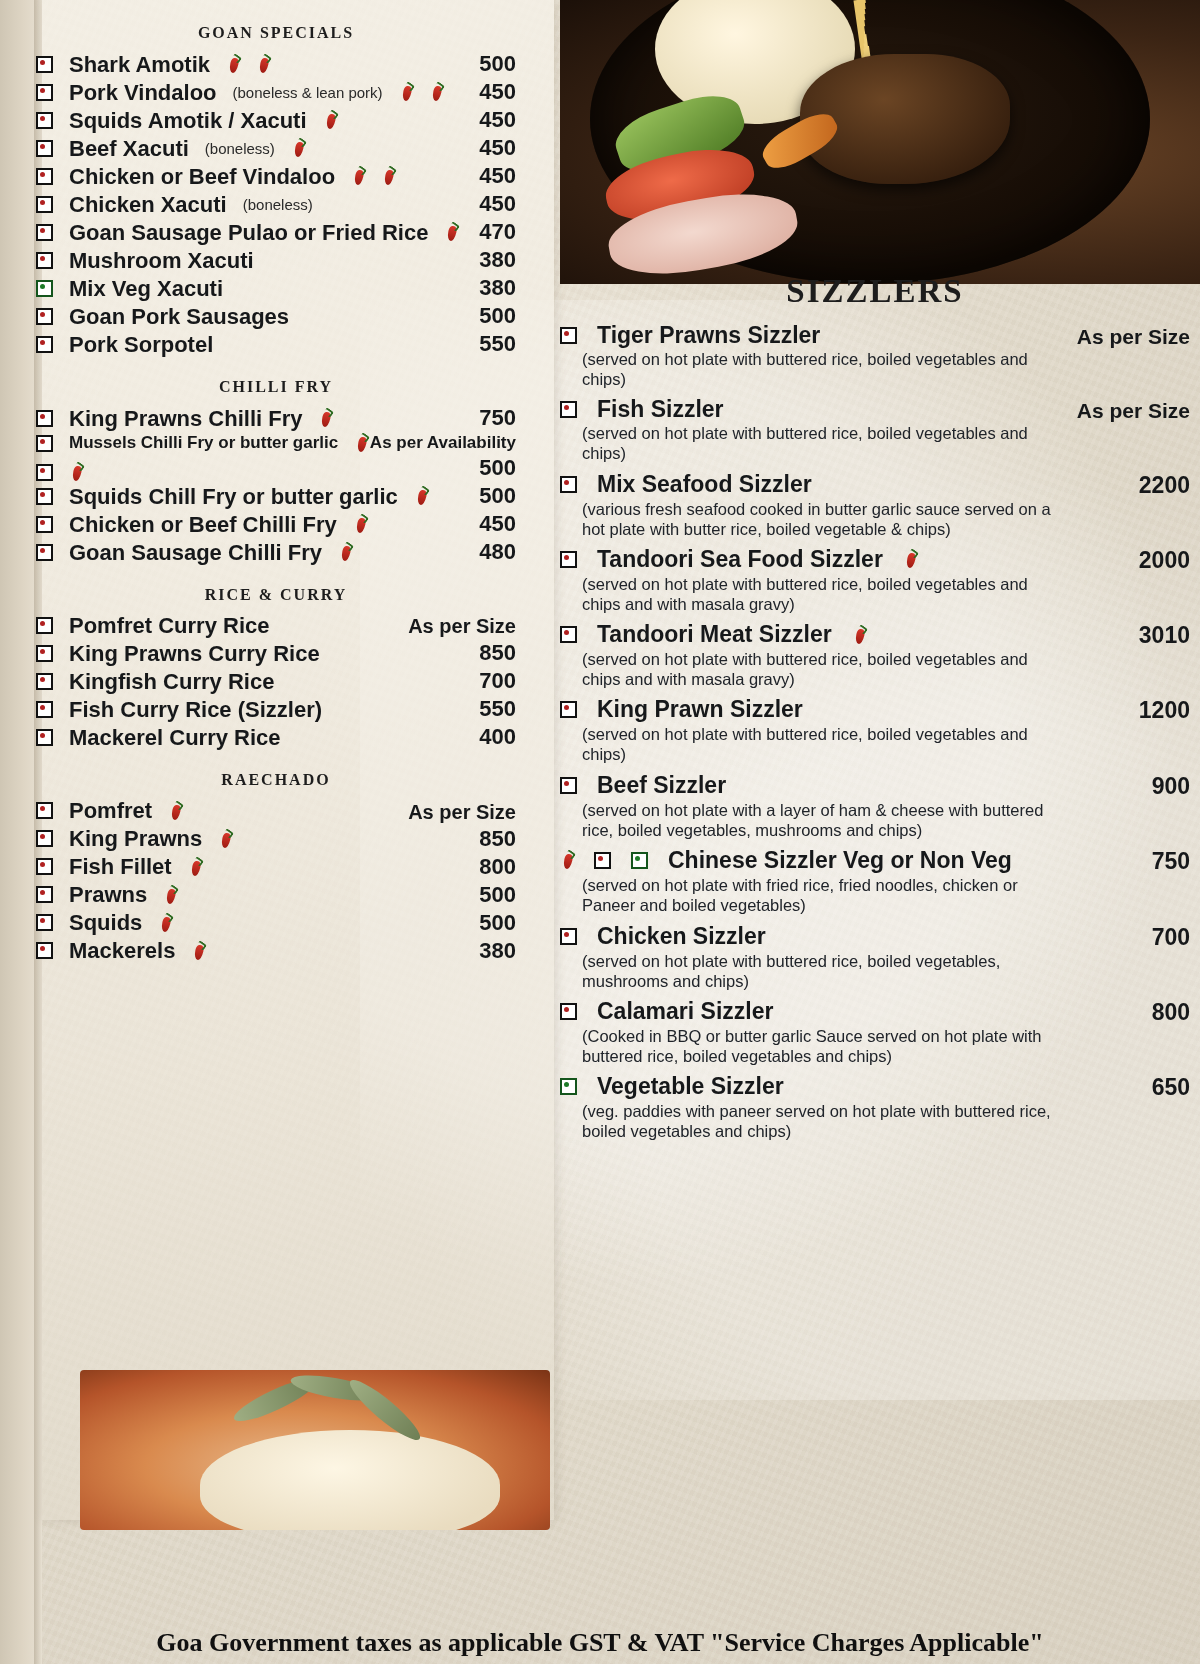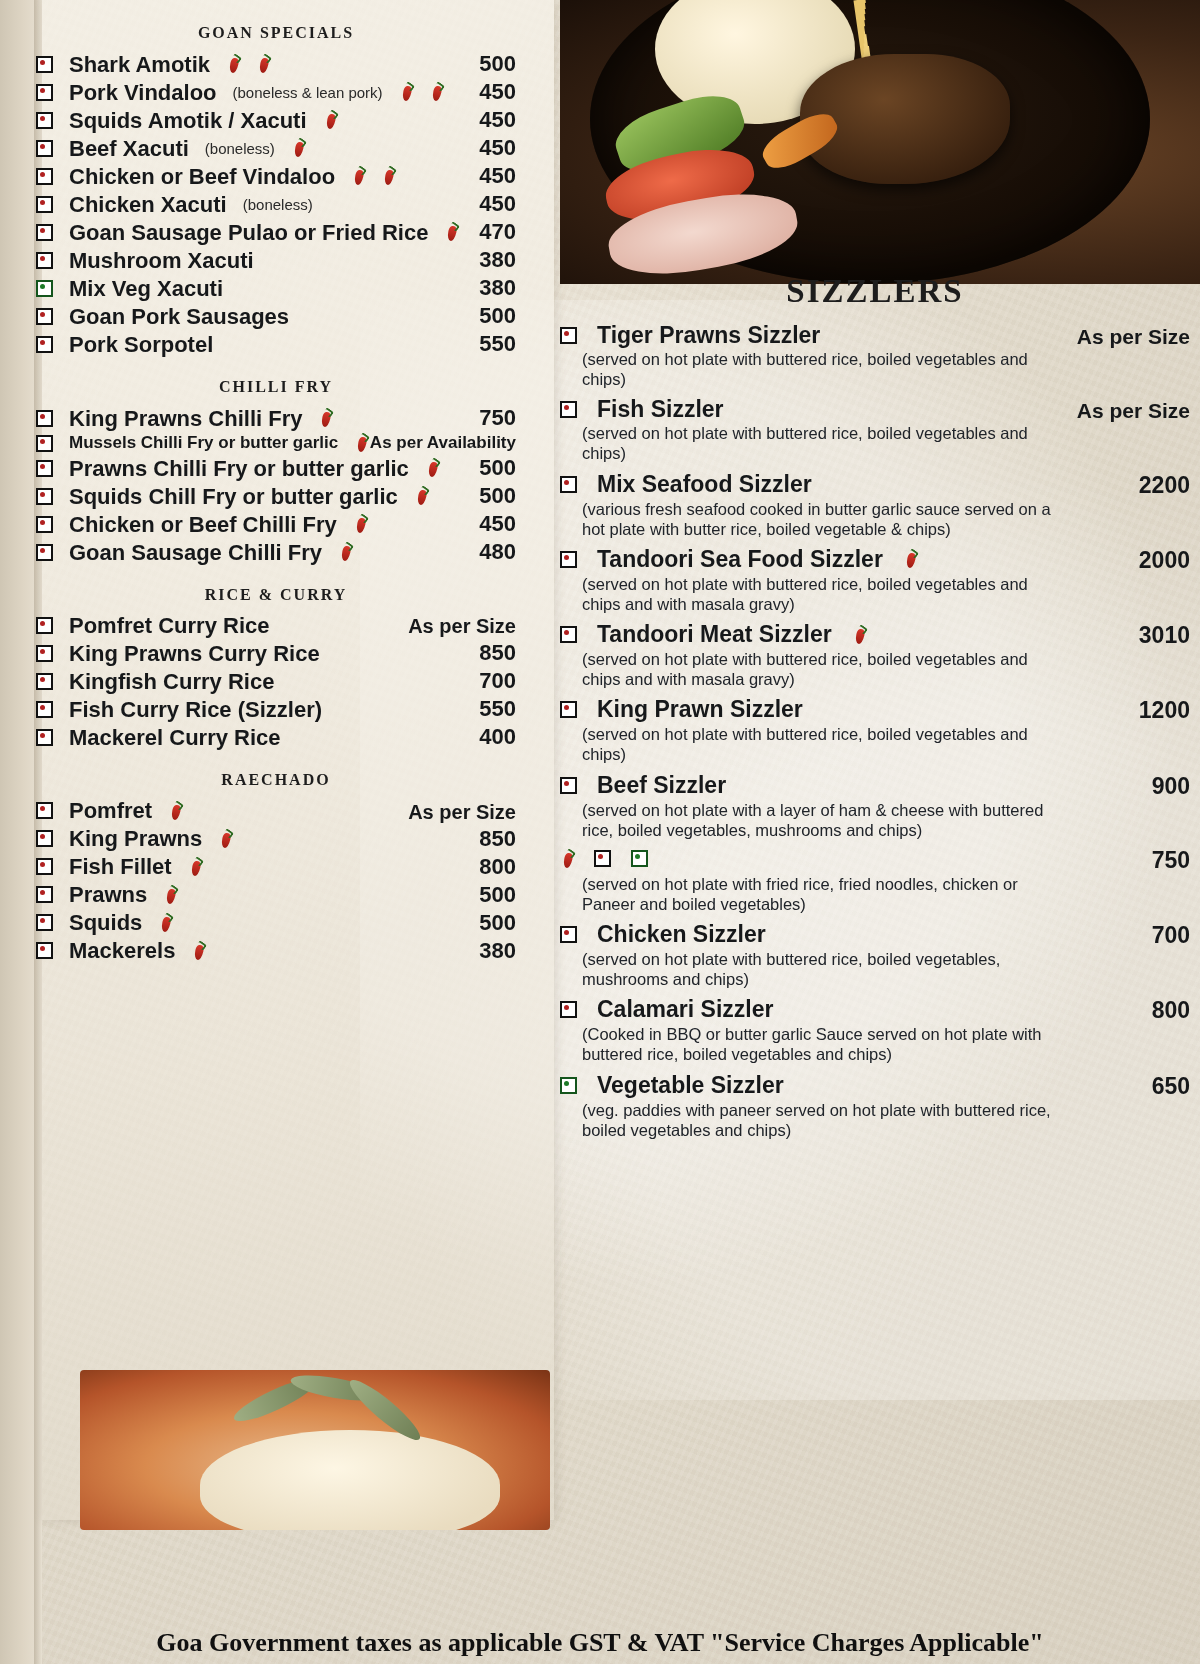--- a/index.html
+++ b/index.html
@@ -303,21 +303,20 @@
           <div class="nm" style="font-size:17px;">
             <span class="dot"></span>
             <span>Mussels Chilli Fry or butter garlic</span>
             <span class="chili"></span>
           </div>
           <div class="pr size" style="font-size:17px;">As per Availability</div>
         </div>
         <div class="row">
           <div class="nm" style="">
             <span class="dot"></span>
-            <span>Prawns Chilli Fry or butter garlic</span>
             <span class="chili"></span>
           </div>
           <div class="pr" style="">500</div>
         </div>
         <div class="row">
           <div class="nm" style="">
             <span class="dot"></span>
             <span>Squids Chill Fry or butter garlic</span>
             <span class="chili"></span>
           </div>
@@ -501,20 +500,21 @@
             <div class="pr">900</div>
           </div>
           <div class="desc">(served on hot plate with a layer of ham &amp; cheese with buttered rice, boiled vegetables, mushrooms and chips)</div>
         </div>
         <div class="r-item">
           <div class="r-row">
             <div class="nm">
               <span class="chili"></span>
               <span class="dot"></span>
               <span class="dot veg"></span>
+              <span>Chinese Sizzler Veg or Non Veg</span>
             </div>
             <div class="pr">750</div>
           </div>
           <div class="desc">(served on hot plate with fried rice, fried noodles, chicken or Paneer and boiled vegetables)</div>
         </div>
         <div class="r-item">
           <div class="r-row">
             <div class="nm">
               <span class="dot"></span>
               <span>Chicken Sizzler</span>

